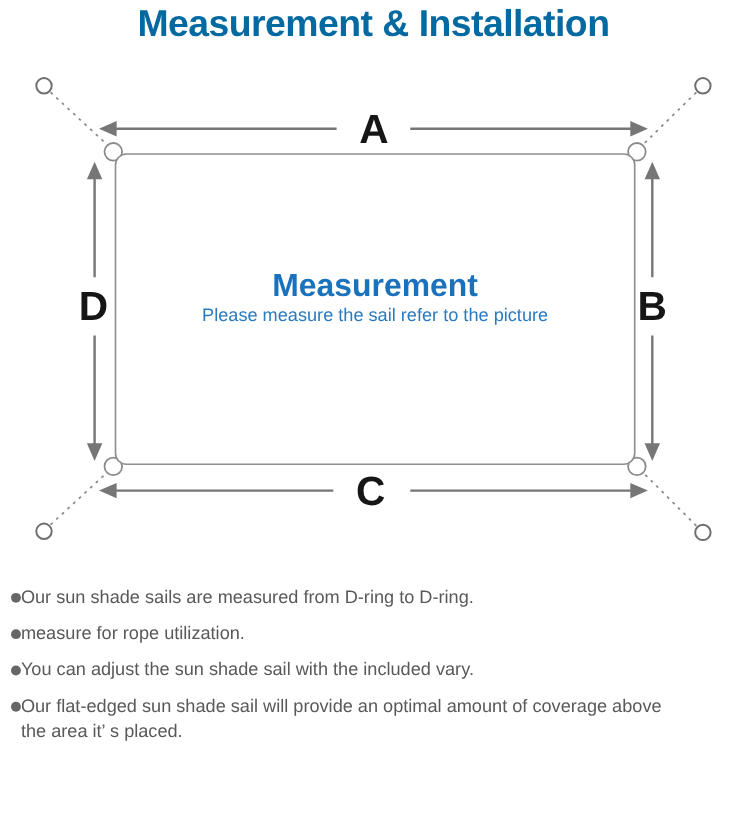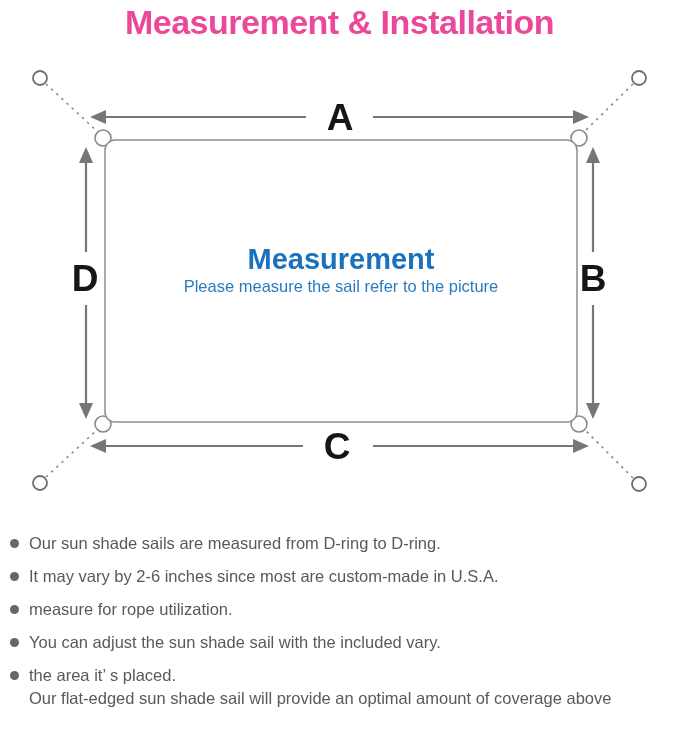--- a/index.html
+++ b/index.html
@@ -9,21 +9,21 @@
     background:#ffffff;
     font-family:"Liberation Sans", sans-serif;
     overflow:hidden;
   }
   .page-title{
     position:absolute;top:0;left:0;right:0;
     text-align:center;
     font-size:34px;
     font-weight:700;
     letter-spacing:-0.5px;
-    color:#ec4899;
+    color:#0369a1;
     line-height:44px;
   }
   .diagram-wrap{
     position:absolute;top:60px;left:0;
     width:679px;height:460px;
   }
   .diagram-wrap svg{display:block;}
   .dim-label{
     font-family:"Liberation Sans", sans-serif;
     font-weight:700;
@@ -42,21 +42,20 @@
     fill:#2a7ac0;
   }
   .bullets{
     position:absolute;
     top:532px;left:10px;right:6px;
     list-style:none;margin:0;padding:0;
   }
   .bullet{
     display:flex;
     align-items:flex-start;
-    gap:10px;
     margin-bottom:10px;
     color:#595959;
     font-size:16.5px;
     line-height:23px;
   }
   .bullet-dot{
     flex:0 0 auto;
     width:9px;height:9px;
     border-radius:50%;
     background:#666666;
@@ -133,37 +132,31 @@
   <ul class="bullets">
     <li class="bullet">
       <span class="bullet-dot"></span>
       <div class="bullet-text">
         <div>Our sun shade sails are measured from D-ring to D-ring.</div>
       </div>
     </li>
     <li class="bullet">
       <span class="bullet-dot"></span>
       <div class="bullet-text">
-        <div>It may vary by 2-6 inches since most are custom-made in U.S.A.</div>
-      </div>
-    </li>
-    <li class="bullet">
-      <span class="bullet-dot"></span>
-      <div class="bullet-text">
         <div>measure for rope utilization.</div>
       </div>
     </li>
     <li class="bullet">
       <span class="bullet-dot"></span>
       <div class="bullet-text">
         <div>You can adjust the sun shade sail with the included vary.</div>
       </div>
     </li>
     <li class="bullet">
       <span class="bullet-dot"></span>
       <div class="bullet-text">
+        <div>Our flat-edged sun shade sail will provide an optimal amount of coverage above</div>
         <div>the area it’ s placed.</div>
-        <div>Our flat-edged sun shade sail will provide an optimal amount of coverage above</div>
       </div>
     </li>
   </ul>
 
 </div>
 
 </body></html>

